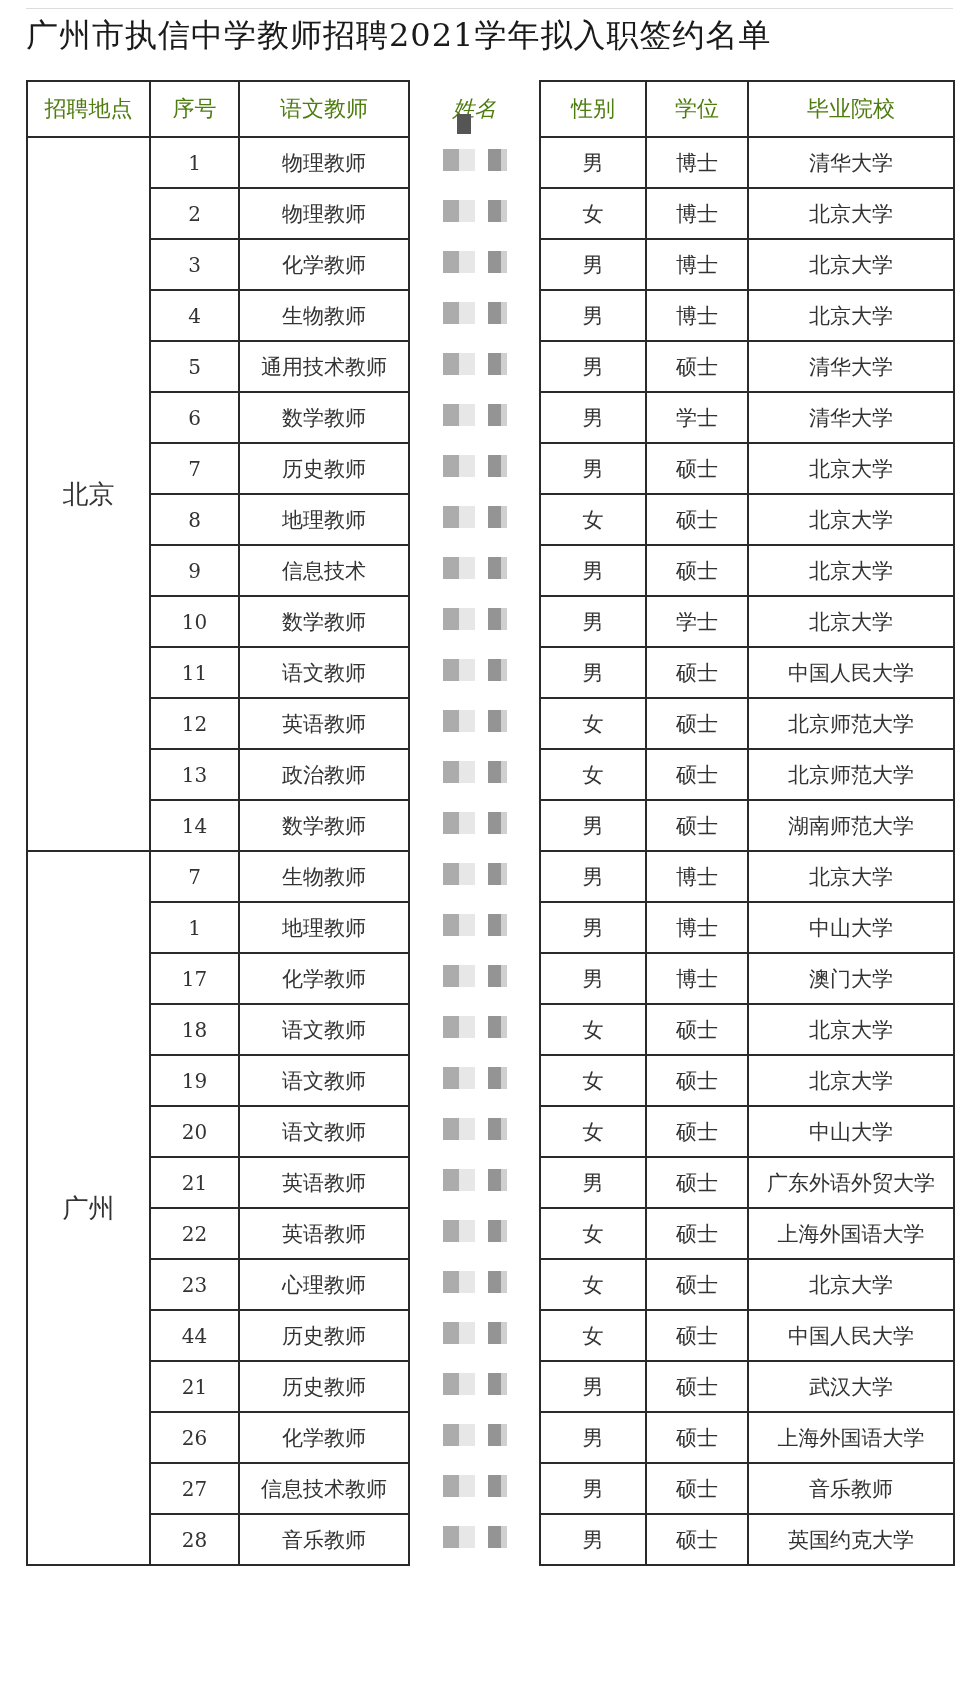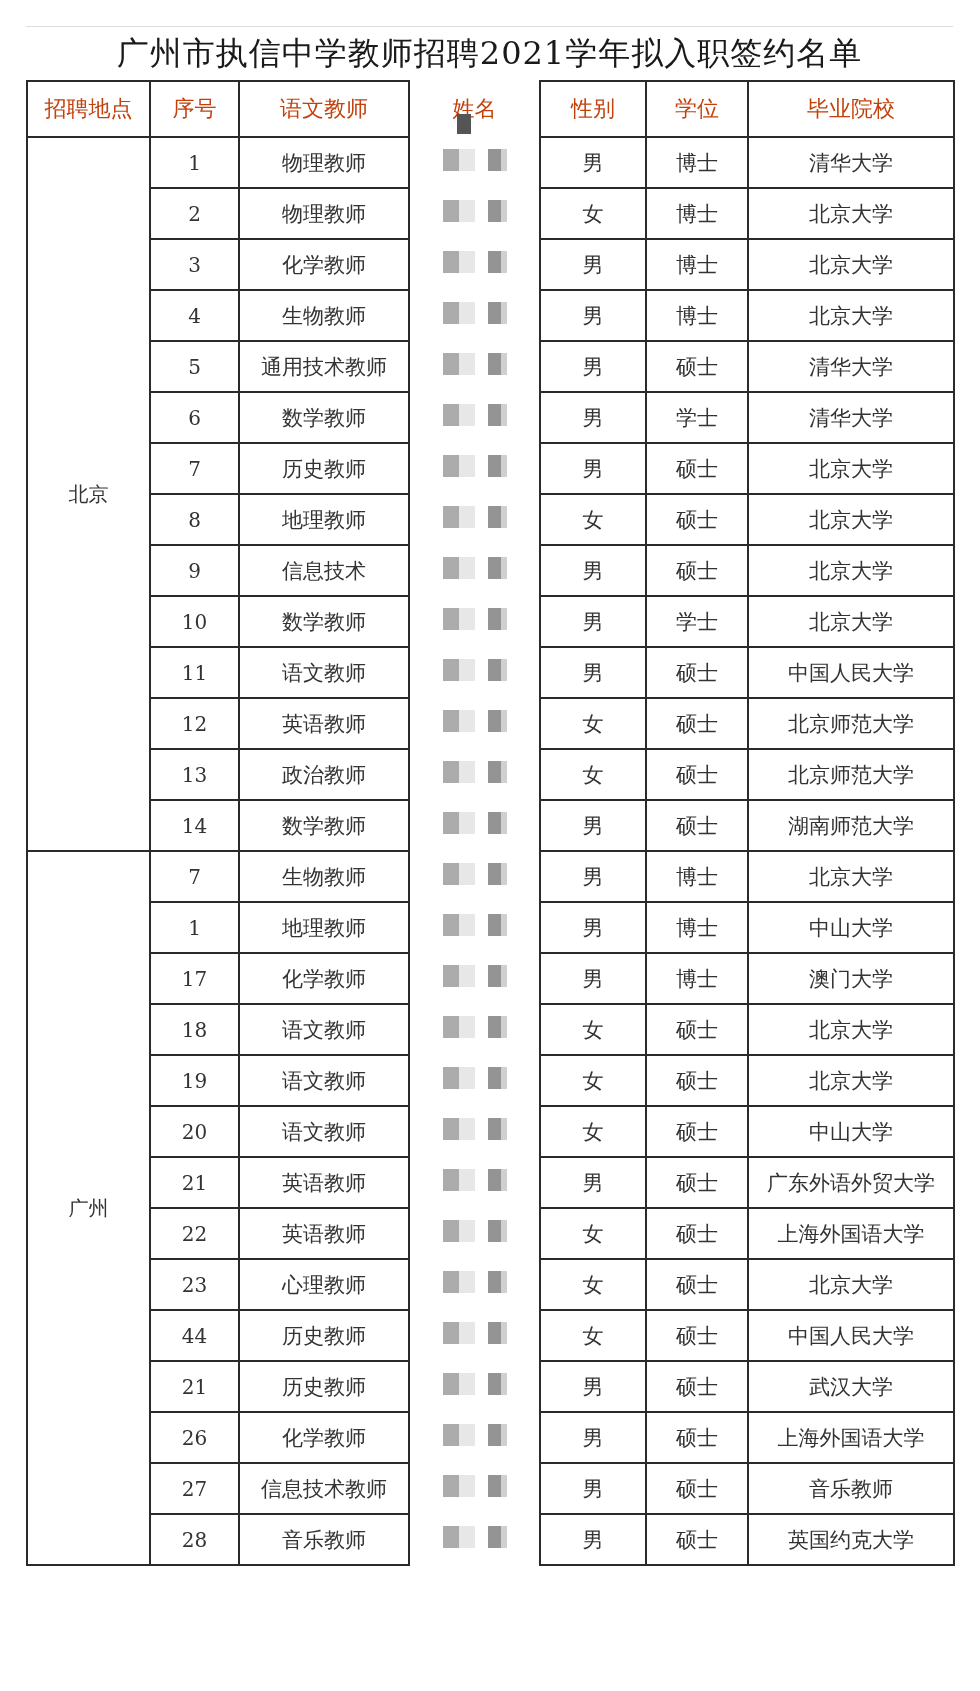--- a/index.html
+++ b/index.html
@@ -1,29 +1,29 @@
 <!DOCTYPE html>
 <html><head>
 <meta charset="utf-8">
 <style>
   html, body { margin:0; padding:0; background:#ffffff; }
   body { width:980px; height:1691px; position:relative; overflow:hidden;
          font-family:"DejaVu Serif","Liberation Serif",serif; color:#222; }
-  .title-box { position:absolute; left:26px; top:26px; width:927px; height:54px;
-               border-top:1px solid #ddd; display:flex; align-items:center; justify-content:center; }
+  .title-box { position:absolute; left:26px; top:8px; width:927px; height:54px;
+               border-top:1px solid #ddd; display:flex; align-items:center; }
   .title { font-size:32px; letter-spacing:1px; color:#1a1a1a; font-weight:normal; }
   table { position:absolute; left:26px; top:80px; border-collapse:collapse; table-layout:fixed; }
   td, th { border:2px solid #2a2a2a; text-align:center; vertical-align:middle; padding:0;
            font-weight:normal; font-size:21px; color:#333; }
-  th { height:54px; font-size:22px; color:#c2410c; }
+  th { height:54px; font-size:22px; color:#4d7c0f; }
   td { height:49px; }
   col.c-loc { width:123px; } col.c-no { width:89px; } col.c-pos { width:170px; }
   col.c-name { width:131px; } col.c-sex { width:106px; } col.c-deg { width:102px; } col.c-sch { width:206px; }
-  .loc { font-size:20px;font-family:Liberation Mono, monospace; }
-  .name-cell { border-top-color:transparent; border-bottom-color:transparent; position:relative; }
+  .loc { font-size:26px;font-family:Liberation Mono, monospace; }
+  .name-cell { border-top-color:transparent; border-bottom-color:transparent; position:relative;font-style:italic; }
   .redact { display:inline-block; width:64px; height:22px; background:linear-gradient(90deg,#888 0 25%,#ddd 25% 50%,#fff 50% 70%,#666 70% 90%,#bbb 90%); opacity:.7; }
   .hdr-name { position:relative; }
   .hdr-name .blk { position:absolute; left:50%; top:32px; width:14px; height:20px; background:#555; transform:translateX(-18px); }
   .num { font-family:"DejaVu Serif","Liberation Serif",serif; font-size:20px; }
 </style>
 </head>
 <body>
 
 <div class="title-box">
   <h1 class="title" style="margin:0">广州市执信中学教师招聘2021学年拟入职签约名单</h1>

